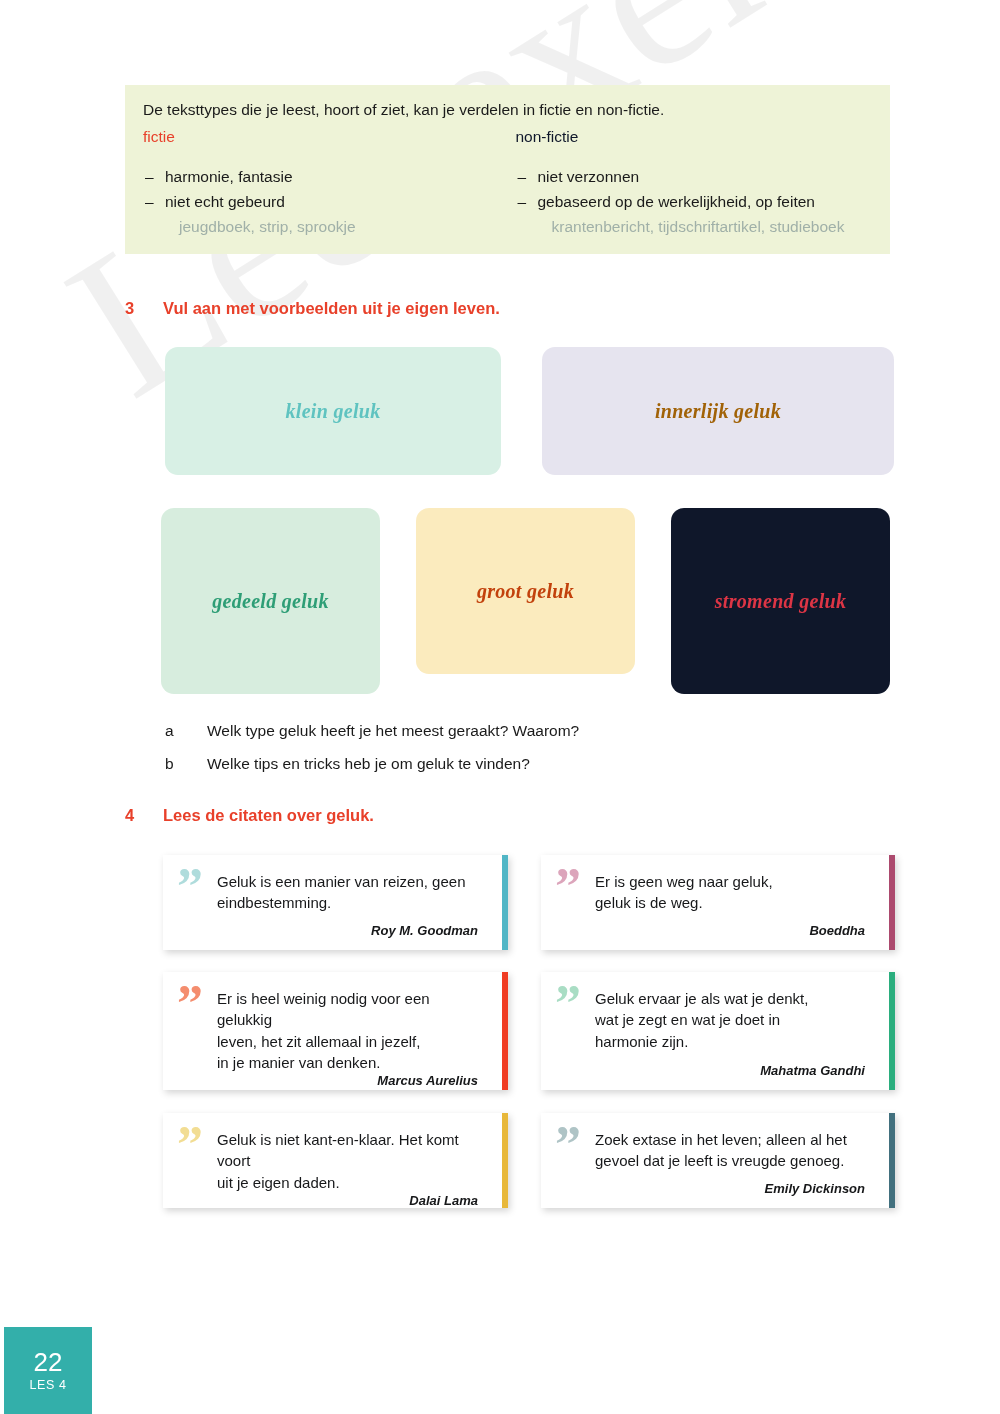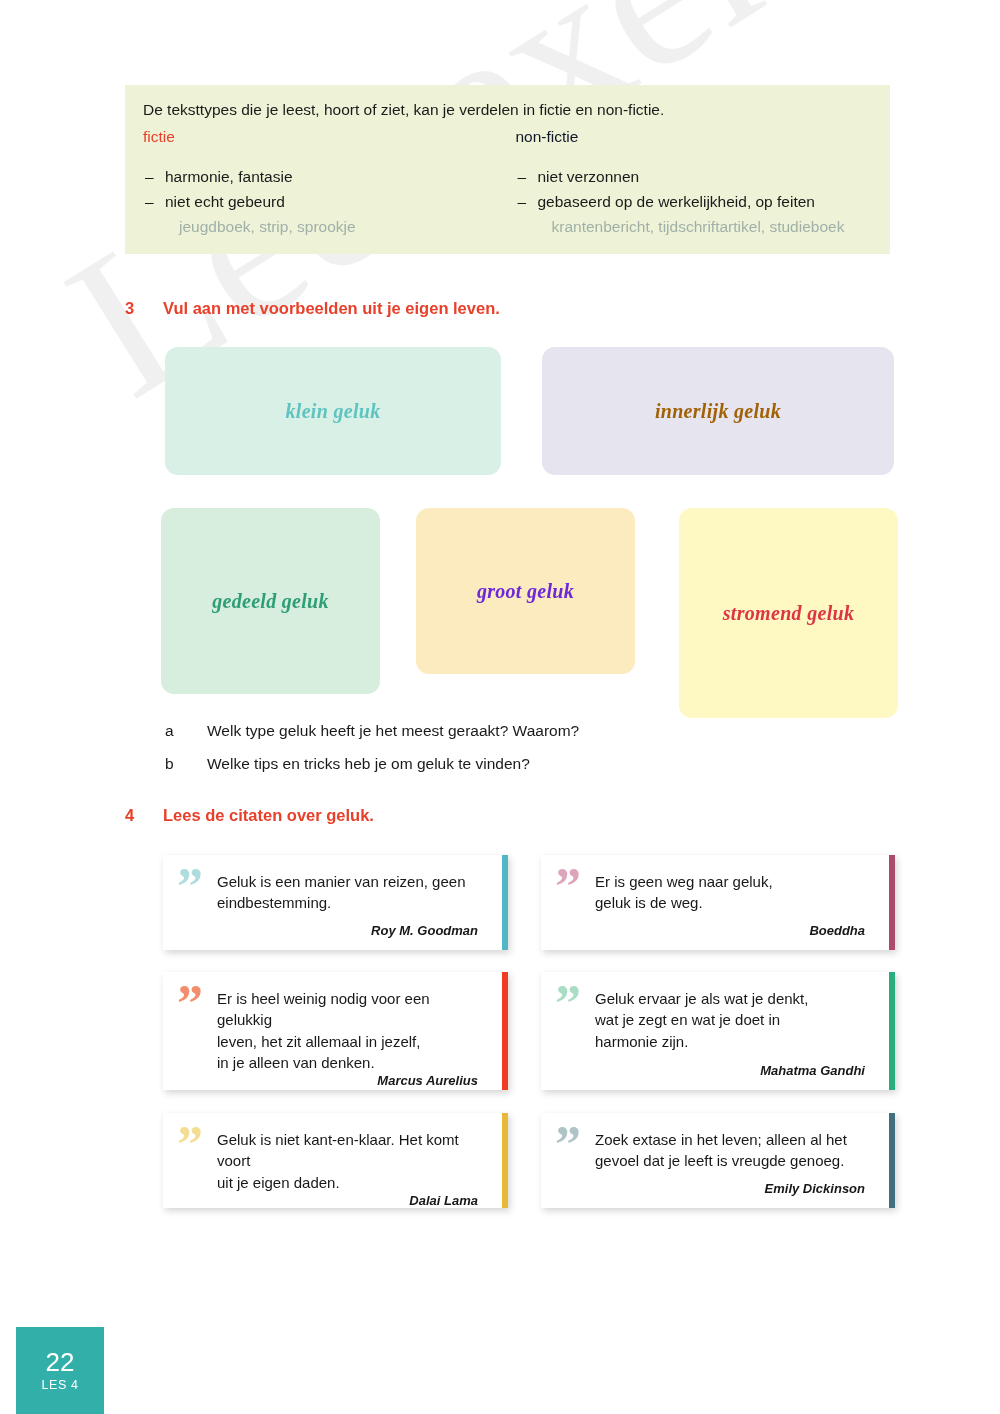--- a/index.html
+++ b/index.html
@@ -160,21 +160,21 @@
     font-style: italic;
     font-weight: bold;
     color: #17181a;
     padding-right: 4px;
     padding-bottom: 2px;
   }
 
   
   .page-tab {
     position: absolute;
-    left: 16px; top: 1327px;
+    left: 4px; top: 1327px;
     width: 88px; height: 87px;
     background: #33AFAA;
     color: #ffffff;
     display: flex;
     flex-direction: column;
     align-items: center;
     justify-content: center;
   }
   .page-tab .pnum { font-size: 26px; line-height: 1.05; }
   .page-tab .plabel { font-size: 12.5px; letter-spacing: 0.6px; margin-top: 2px; }
@@ -229,23 +229,23 @@
   <div class="geluk-box" id="gb0" style="left: 165px; top: 347px; width: 336px; height: 128px; background: rgb(216, 240, 229);">
     <span class="geluk-label" style="color: rgb(95, 195, 192);">klein geluk</span>
   </div>
   <div class="geluk-box" id="gb1" style="left: 542px; top: 347px; width: 352px; height: 128px; background: rgb(230, 228, 239);">
     <span class="geluk-label" style="color: #a16207;">innerlijk geluk</span>
   </div>
   <div class="geluk-box" id="gb2" style="left: 161px; top: 508px; width: 219px; height: 186px; background: rgb(215, 237, 222);">
     <span class="geluk-label" style="color: rgb(46, 158, 118);">gedeeld geluk</span>
   </div>
   <div class="geluk-box" id="gb3" style="left: 416px; top: 508px; width: 219px; height: 166px; background: rgb(251, 235, 190);">
-    <span class="geluk-label" style="color: #6d28d9;">groot geluk</span>
-  </div>
-  <div class="geluk-box" id="gb4" style="left: 671px; top: 508px; width: 219px; height: 210px; background: #fef9c3; margin-left: 8px;">
+    <span class="geluk-label" style="color: #c2410c;">groot geluk</span>
+  </div>
+  <div class="geluk-box" id="gb4" style="left: 671px; top: 508px; width: 219px; height: 186px; background: #0f172a;">
     <span class="geluk-label" style="color: rgb(221, 53, 69);">stromend geluk</span>
   </div>
 
   <div class="subq" style="left:165px; top:722px;">
     <span class="letter">a</span>
     <span>Welk type geluk heeft je het meest geraakt? Waarom?</span>
   </div>
   <div class="subq" style="left:165px; top:755px;">
     <span class="letter">b</span>
     <span>Welke tips en tricks heb je om geluk te vinden?</span>
@@ -274,21 +274,21 @@
       <div class="quote-author">Boeddha</div>
     </div>
     <span class="bar" style="background: rgb(172, 74, 110);"></span>
   </div>
 
   <div class="quote-card" id="qc2" style="left:163px; top:972px; width:345px; height:118px;">
     <span class="quote-mark" style="color: rgb(244, 141, 110);">”</span>
     <div class="quote-inner">
       <div class="quote-text">Er is heel weinig nodig voor een gelukkig
 leven, het zit allemaal in jezelf,
-in je alleen van denken.</div>
+in je manier van denken.</div>
       <div class="quote-author">Marcus Aurelius</div>
     </div>
     <span class="bar" style="background: rgb(240, 60, 35);"></span>
   </div>
 
   <div class="quote-card" id="qc3" style="left:541px; top:972px; width:354px; height:118px;">
     <span class="quote-mark" style="color: rgb(169, 221, 196);">”</span>
     <div class="quote-inner">
       <div class="quote-text">Geluk ervaar je als wat je denkt,
 wat je zegt en wat je doet in

